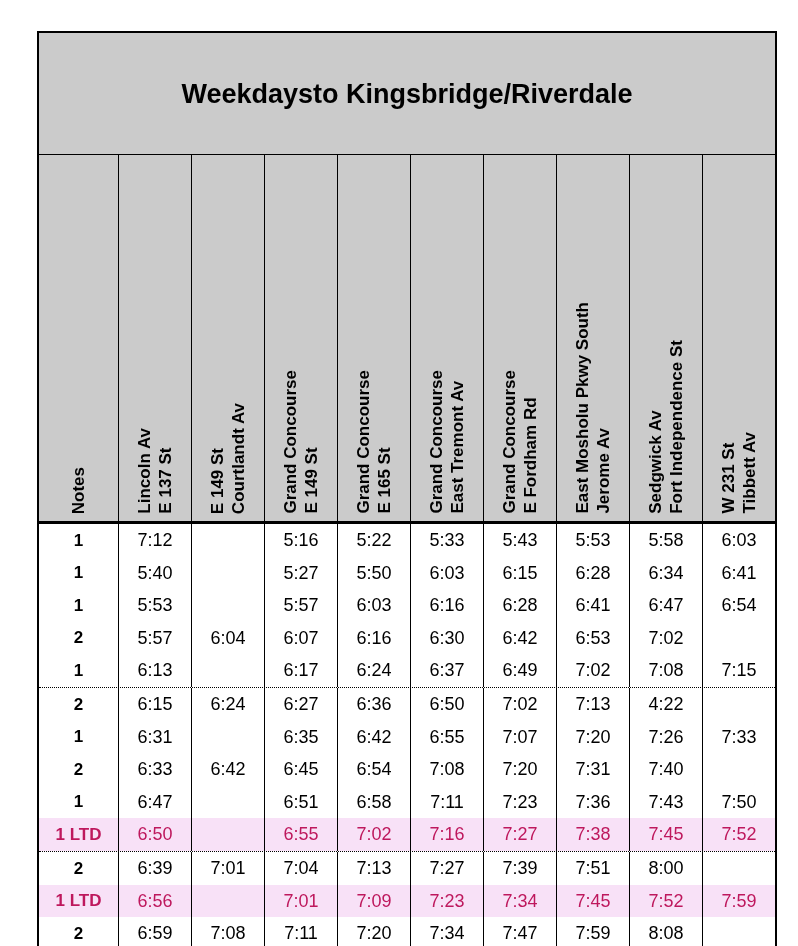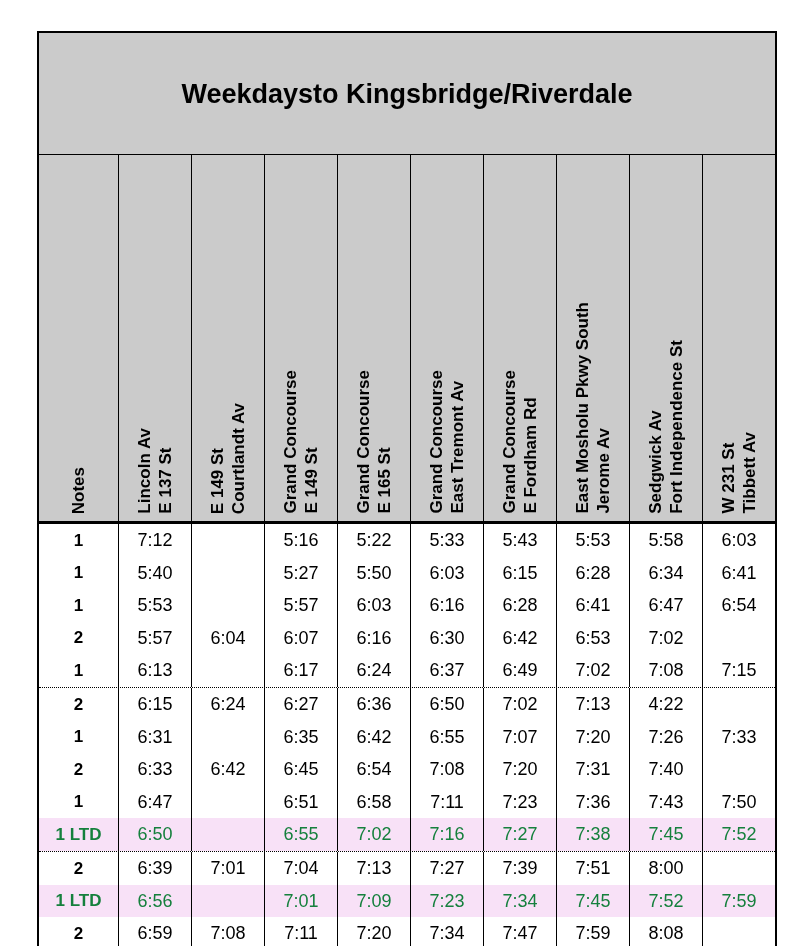--- a/index.html
+++ b/index.html
@@ -76,21 +76,21 @@
     overflow: hidden;
     white-space: nowrap;
   }
   .row .cell + .cell { border-left: 1.5px solid #000; }
   .row .note-cell {
     font-size: 17px;
     font-weight: bold;
   }
   .row.sep { border-top: 1.5px dotted #000; height: 34px; }
   .row.hl { background: #f8e1f7; }
-  .row.hl .cell { color: #15803d; }
+  .row.hl .cell { color: #be185d; }
 </style>
 </head>
 <body>
 
 <div class="page">
   <div class="timetable">
     <div class="title-block">
       <div class="title-line">Weekdays</div>
       <div class="title-line">to Kingsbridge/Riverdale</div>
     </div>

